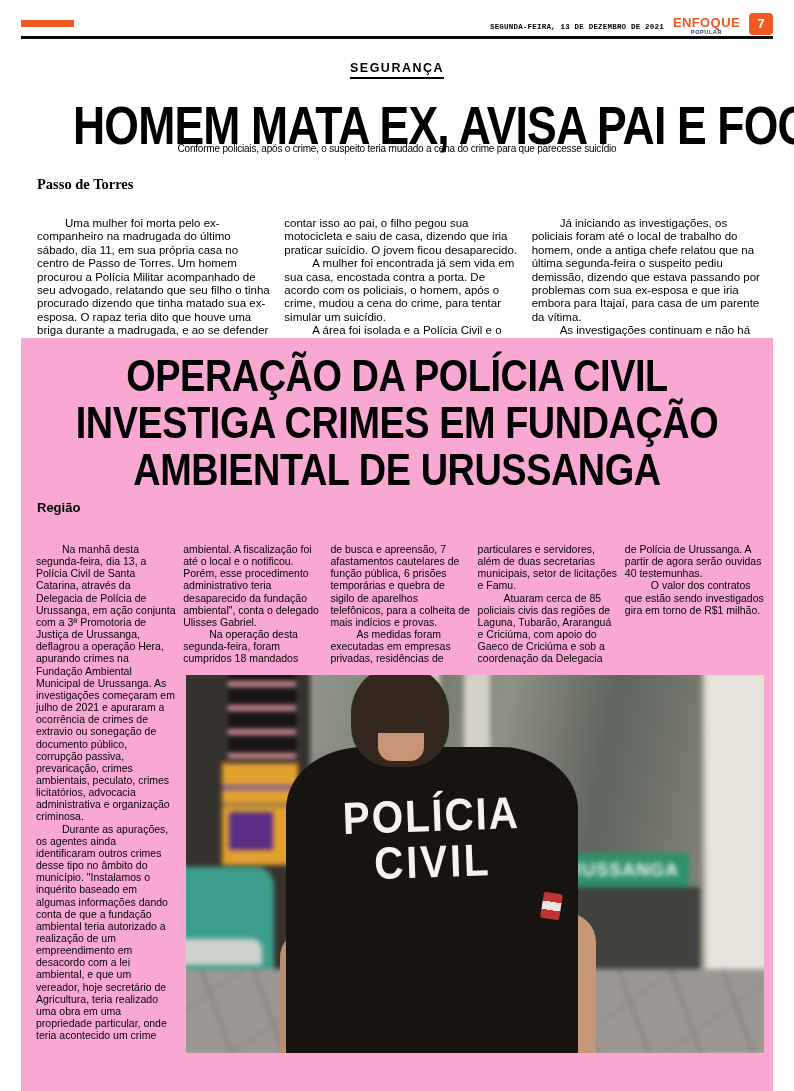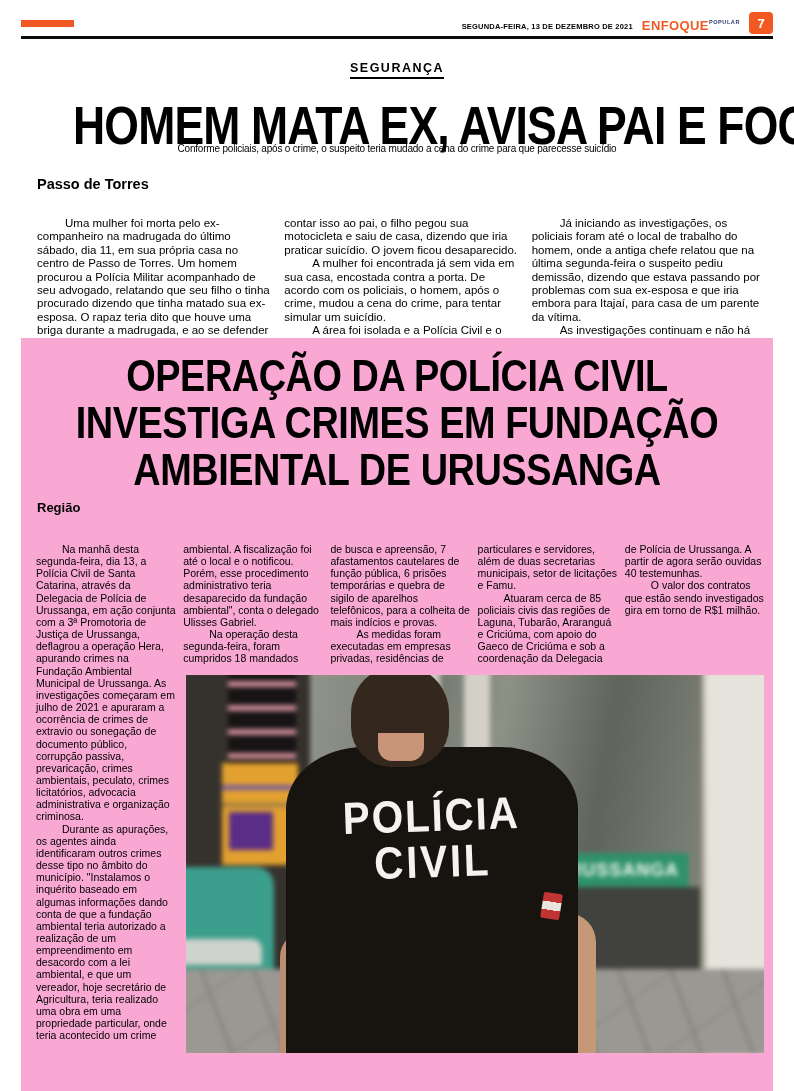--- a/index.html
+++ b/index.html
@@ -3,39 +3,39 @@
 <meta charset="utf-8">
 <style>
   html,body{margin:0;padding:0;background:#ffffff;}
   .page{position:relative;width:794px;height:1091px;background:#fff;overflow:hidden;
         font-family:"Liberation Sans",sans-serif;color:#000;}
 
   
   .accent-bar{position:absolute;left:21px;top:20px;width:53px;height:7px;background:#F25922;}
   .header-rule{position:absolute;left:21px;top:36px;width:752px;height:3px;background:#0b0b0b;}
   .header-right{position:absolute;top:12px;right:21px;display:flex;align-items:center;gap:9px;}
-  .issue-date{font-size:7.5px;font-weight:bold;letter-spacing:.2px;padding-top:6px;}
-  .brand{display:flex;flex-direction:row;line-height:1;padding-top:4px;}
+  .issue-date{font-size:7.5px;font-weight:bold;letter-spacing:.2px;padding-top:6px;font-family:Liberation Mono, monospace;}
+  .brand{display:flex;flex-direction:column;line-height:1;padding-top:4px;align-items:center;}
   .brand-name{color:#F25922;font-weight:bold;font-size:13px;letter-spacing:.4px;}
   .brand-sub{color:#243A6B;font-weight:bold;font-size:5.5px;letter-spacing:.6px;margin-top:1px;}
   .page-num{width:24px;height:22px;background:#F25922;border-radius:4px;color:#fff;
             font-weight:bold;font-size:13px;display:flex;align-items:center;justify-content:center;}
 
   
   .section-wrap{position:absolute;top:50px;left:0;right:0;text-align:center;margin-top:8px;}
   .section-label{display:inline-block;font-size:12.5px;font-weight:bold;letter-spacing:1.5px;
                  border-bottom:2px solid #000;padding-bottom:2px;}
 
   
   .headline1{position:absolute;top:74px;left:0;right:0;text-align:center;}
   .headline1 span{display:inline-block;font-weight:bold;font-size:53px;letter-spacing:-1px;
                   transform:scaleX(.84);transform-origin:center;white-space:nowrap;}
   .deck{position:absolute;top:143px;left:0;right:0;text-align:center;
         font-size:10px;letter-spacing:-.2px;}
-  .byline1{position:absolute;top:176px;left:37px;font-weight:bold;font-size:14.5px;}
+  .byline1{position:absolute;top:176px;left:37px;font-weight:bold;font-size:14.5px;font-family:Liberation Serif, serif;}
   .cols1{position:absolute;top:217px;left:37px;width:728px;display:flex;gap:14px;}
   .cols1 .col{flex:1;font-size:11.5px;line-height:13.4px;}
   .cols1 p{margin:0;}
   .ind1{text-indent:28px;}
 
   
   .graybox{position:absolute;left:21px;top:338px;width:752px;height:898px;background:#f9a8d4;}
   .headline2{position:absolute;top:14px;left:0;right:0;text-align:center;line-height:47px;}
   .headline2 span{display:block;font-weight:bold;font-size:44px;letter-spacing:-.5px;
                   transform:scaleX(.86);transform-origin:center;white-space:nowrap;}

